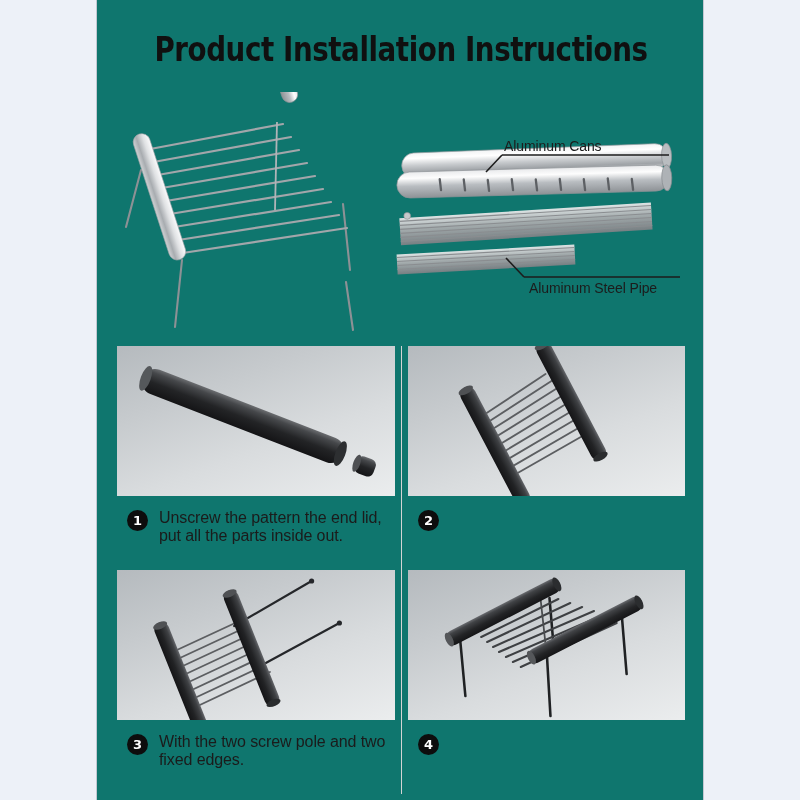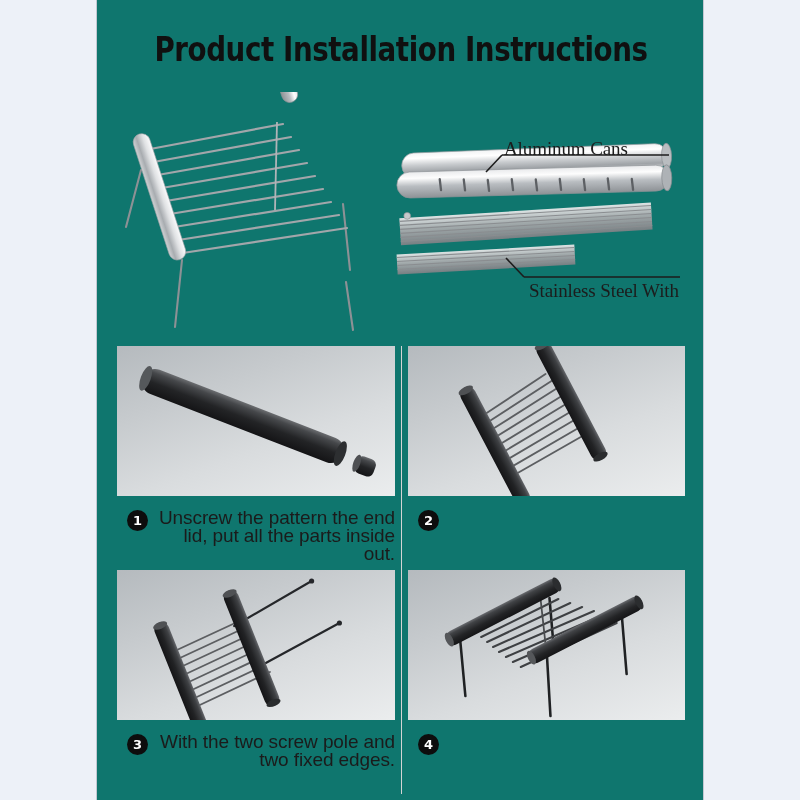--- a/index.html
+++ b/index.html
@@ -102,32 +102,31 @@
     font-family: "DejaVu Sans", sans-serif;
     font-weight: 700;
     font-size: 13px;
     line-height: 21px;
     text-align: center;
     margin-top: 1px;
   }
   .step-text {
     margin-left: 11px;
     font-family: "Liberation Sans", sans-serif;
-    font-size: 19px;
+    font-size: 16px;
     line-height: 18px;
     color: #1b1b1b;
     letter-spacing: -0.1px;
-    text-align: right;
   }
 
   
   .callout-label {
     position: absolute;
-    font-family: Liberation Serif, serif;
-    font-size: 19px;
+    font-family: Liberation Sans, sans-serif;
+    font-size: 14px;
     color: #1c1c1c;
     white-space: nowrap;
     letter-spacing: -0.1px;
   }
   #label-aluminum-cans { left: 407px; top: 46px; }
   #label-stainless-pipe { left: 432px; top: 188px; }
 </style>
 </head>
 <body>
 
@@ -260,21 +259,21 @@
 
         <g stroke="#1c1c1c" stroke-width="1.6" fill="none">
           <line x1="409" y1="166" x2="427" y2="185"></line>
           <line x1="427" y1="185" x2="583" y2="185"></line>
         </g>
       </g>
     </svg>
 
     <div class="callout-label" id="label-aluminum-cans">Aluminum Cans</div>
 
-    <div class="callout-label" id="label-stainless-pipe">Stainless Steel With</div>
+    <div class="callout-label" id="label-stainless-pipe">Aluminum Steel Pipe</div>
   </div>
 
   <div id="steps-grid">
 
     <div class="step-cell col-left">
       <div class="step-figure">
         <svg viewBox="0 0 280 150" preserveAspectRatio="none">
           <defs>
             <linearGradient id="darkTube1" x1="0" y1="0" x2="0" y2="1">
               <stop offset="0%" stop-color="#6b6d70"></stop>

